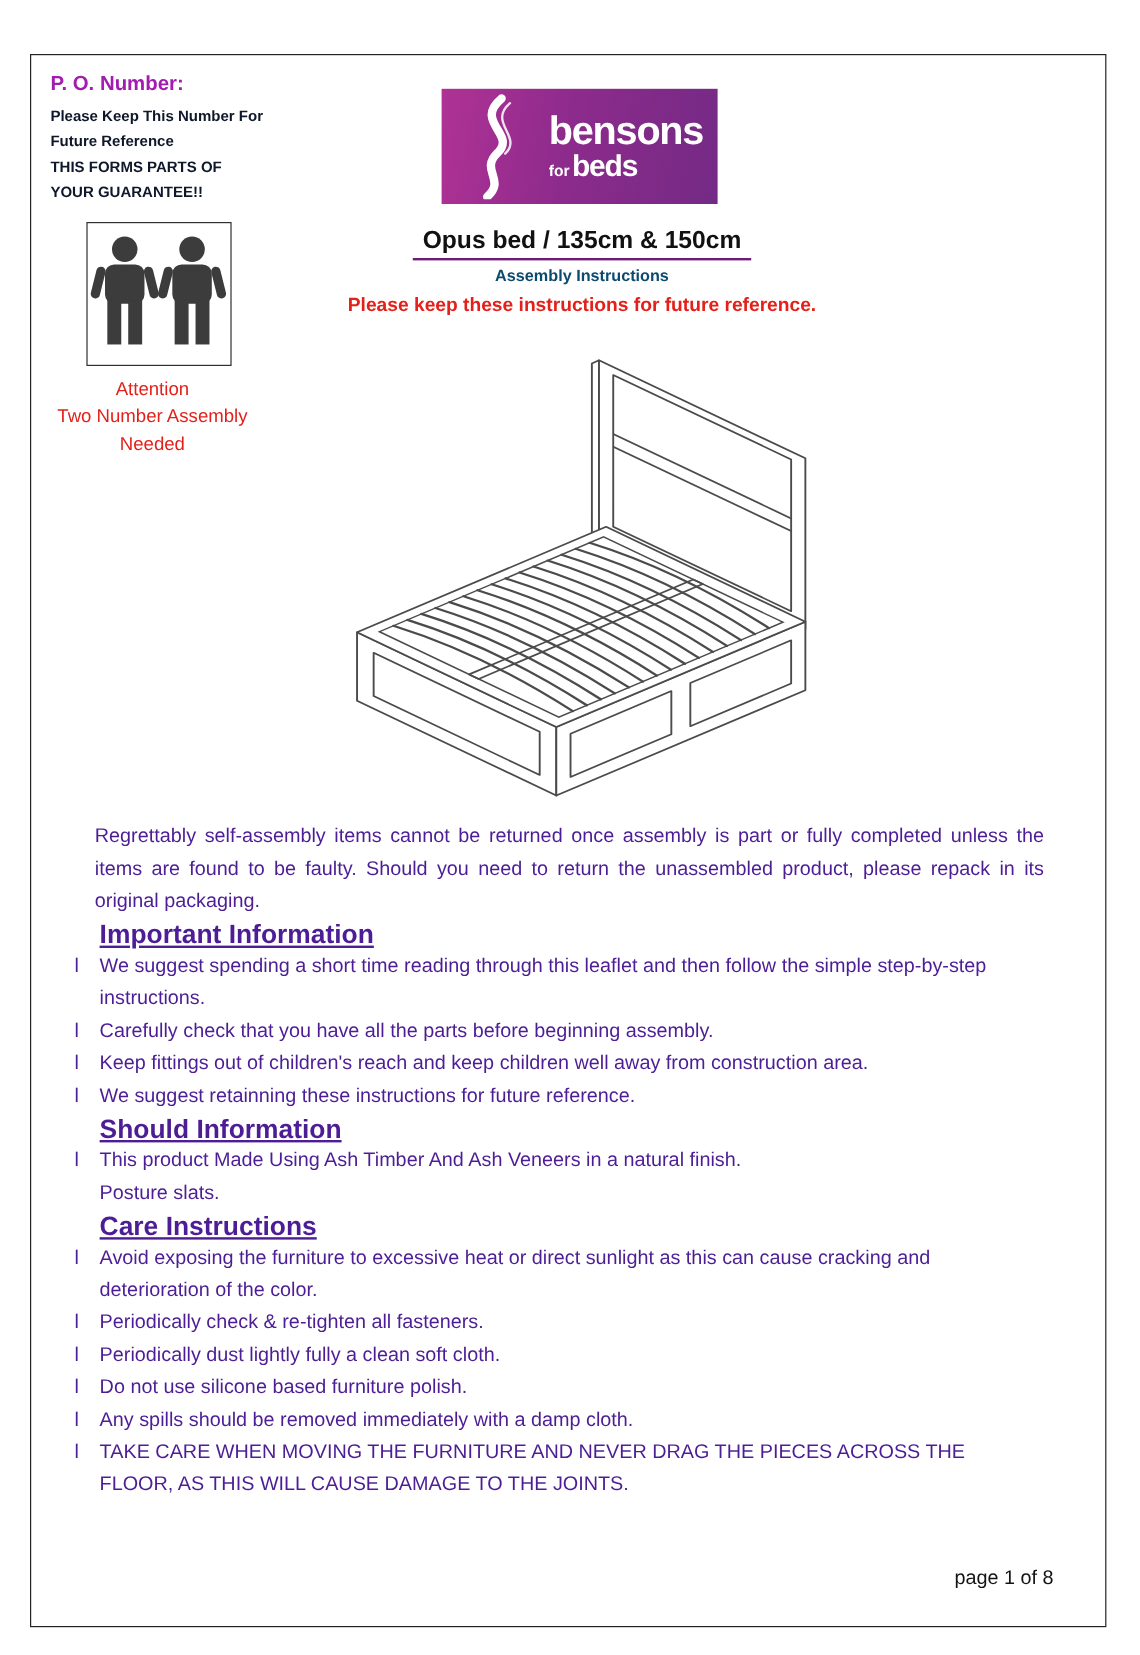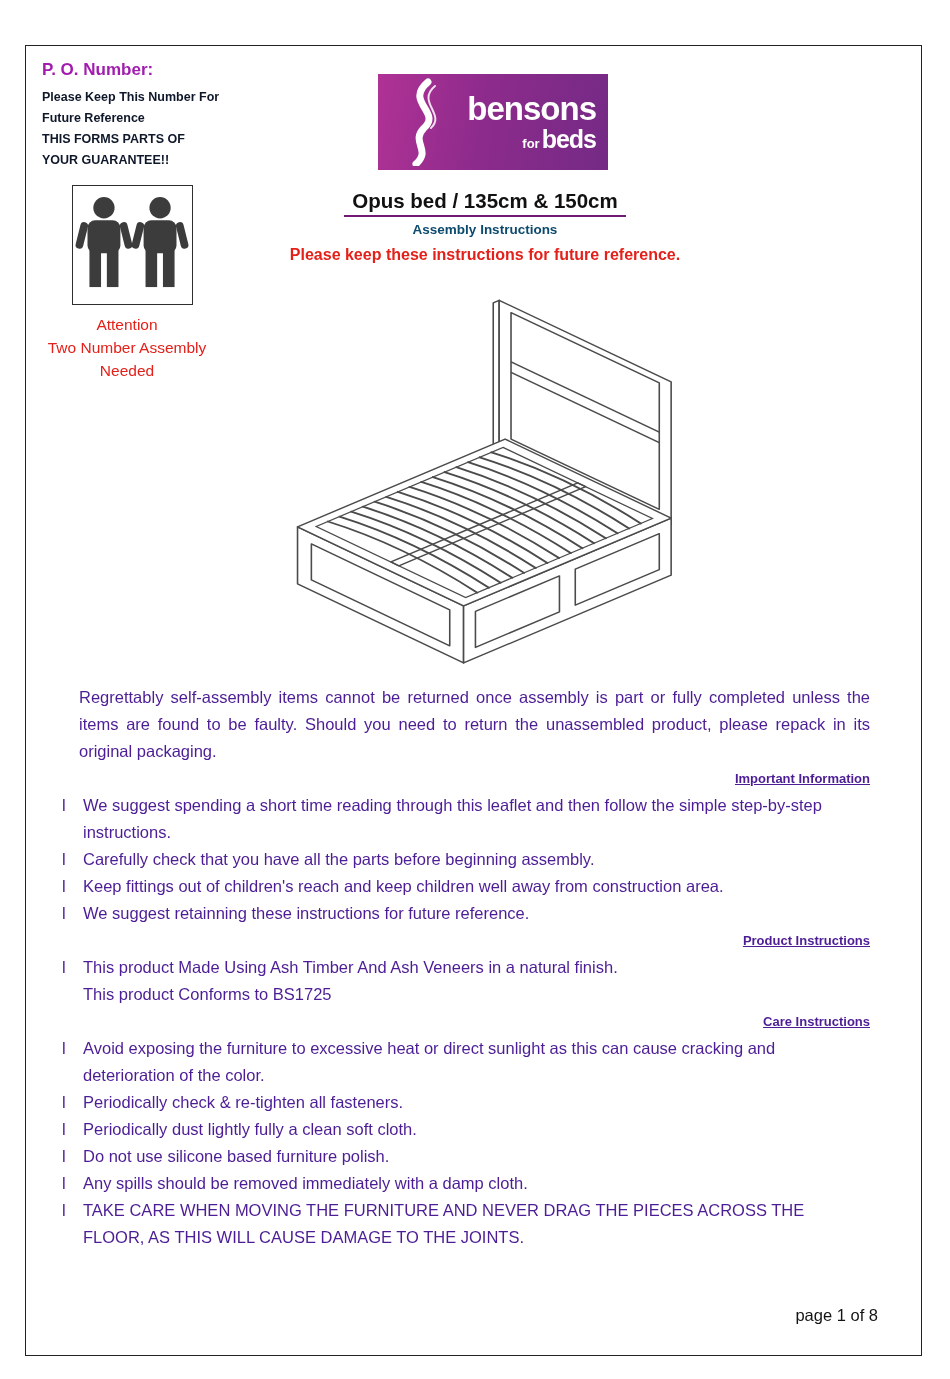--- a/index.html
+++ b/index.html
@@ -13,29 +13,29 @@
   .sheet-border{
     position:absolute; left:25px; top:45px; width:897px; height:1311px;
     border:1px solid #232323; background:#fff;
   }
   
   .po-block{ position:absolute; left:42px; top:60px; width:230px; }
   .po-heading{ color:#a21caf; font-weight:bold; font-size:17px; margin-bottom:7px; }
   .po-line{ color:#0f172a; font-weight:bold; font-size:12.5px; line-height:21px; }
   
   .logo{
-    position:absolute; left:378px; top:74px; width:230px; height:96px;
+    position:absolute; left:368px; top:74px; width:230px; height:96px;
     background:linear-gradient(100deg,#b03295 0%, #8d2b8c 45%, #742a85 100%);
     display:flex; align-items:center; justify-content:flex-end;
     padding-right:12px;
   }
   .logo-swoosh{ position:absolute; left:10px; top:4px; height:88px; width:62px; }
   .logo-text{ text-align:right; color:#fff; line-height:1; }
   .logo-top{ font-size:33px; font-weight:bold; letter-spacing:-1px; display:block; }
-  .logo-bottom{ display:flex; align-items:baseline; justify-content:flex-end; margin-top:2px; }
+  .logo-bottom{ display:flex; align-items:baseline; justify-content:flex-start; margin-top:2px; }
   .logo-for{ font-size:13px; font-weight:bold; margin-right:2px; }
   .logo-beds{ font-size:25px; font-weight:bold; letter-spacing:-1px; }
   
   .title-block{ position:absolute; left:220px; top:189px; width:530px; text-align:center; }
   .doc-title{
     display:inline-block; font-size:20.5px; font-weight:bold; color:#111;
     border-bottom:2px solid #701a75; padding:0 8px 2px 8px;
   }
   .doc-subtitle{ font-size:13.5px; font-weight:bold; margin-top:5px; color:#0c4a6e; }
   .keep-note{ font-size:16px; font-weight:bold; color:#e3211a; margin-top:9px; }
@@ -51,22 +51,21 @@
   
   .bed-wrap{ position:absolute; left:258px; top:288px; width:425px; height:382px; }
   
   .main-text{
     position:absolute; left:62px; top:684px; width:808px;
     font-size:16.5px; line-height:27px; color:#4c1d95;
   }
   .intro{ padding-left:17px; text-align:justify; }
   .section-heading{
     font-weight:bold; text-decoration:underline; padding-left:21px;
-    font-size:13px;
-    text-align:right;
+    font-size:22px;
   }
   .bullet-row{ display:flex; }
   .bullet-row .marker{ width:21px; flex:0 0 21px; }
   .bullet-row .btext{ flex:1; }
   .plain-line{ padding-left:21px; }
   .footer{
     position:absolute; right:72px; top:1306px; font-size:16.5px; color:#141414;
   }
 </style>
 </head>
@@ -189,26 +188,26 @@
   </div>
   <div class="bullet-row">
     <span class="marker">l</span>
     <span class="btext">Keep fittings out of children's reach and keep children well away from construction area.</span>
   </div>
   <div class="bullet-row">
     <span class="marker">l</span>
     <span class="btext">We suggest retainning these instructions for future reference.</span>
   </div>
 
-  <div class="section-heading">Product Instructions</div>
+  <div class="section-heading">Should Information</div>
   <div class="bullet-row">
     <span class="marker">l</span>
     <span class="btext">This product Made Using Ash Timber And Ash Veneers in a natural finish.</span>
   </div>
-  <div class="plain-line">This product Conforms to BS1725</div>
+  <div class="plain-line">Posture slats.</div>
 
   <div class="section-heading">Care Instructions</div>
   <div class="bullet-row">
     <span class="marker">l</span>
     <span class="btext">Avoid exposing the furniture to excessive heat or direct sunlight as this can cause cracking and deterioration of the color.</span>
   </div>
   <div class="bullet-row">
     <span class="marker">l</span>
     <span class="btext">Periodically check &amp; re-tighten all fasteners.</span>
   </div>

